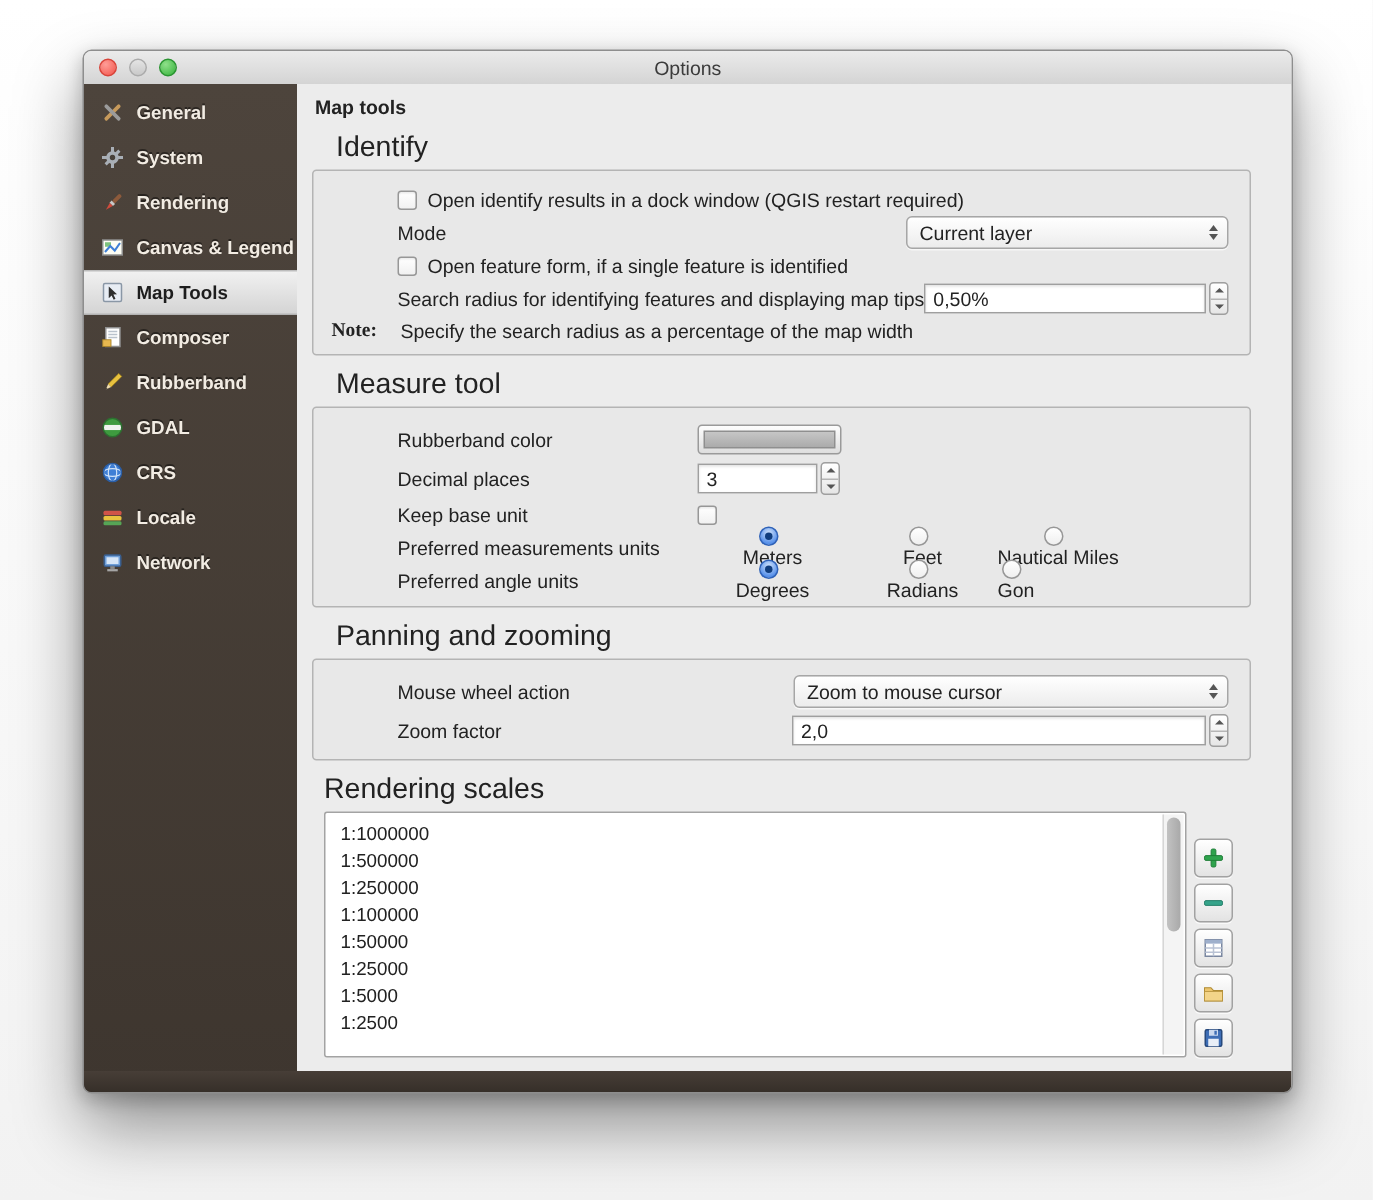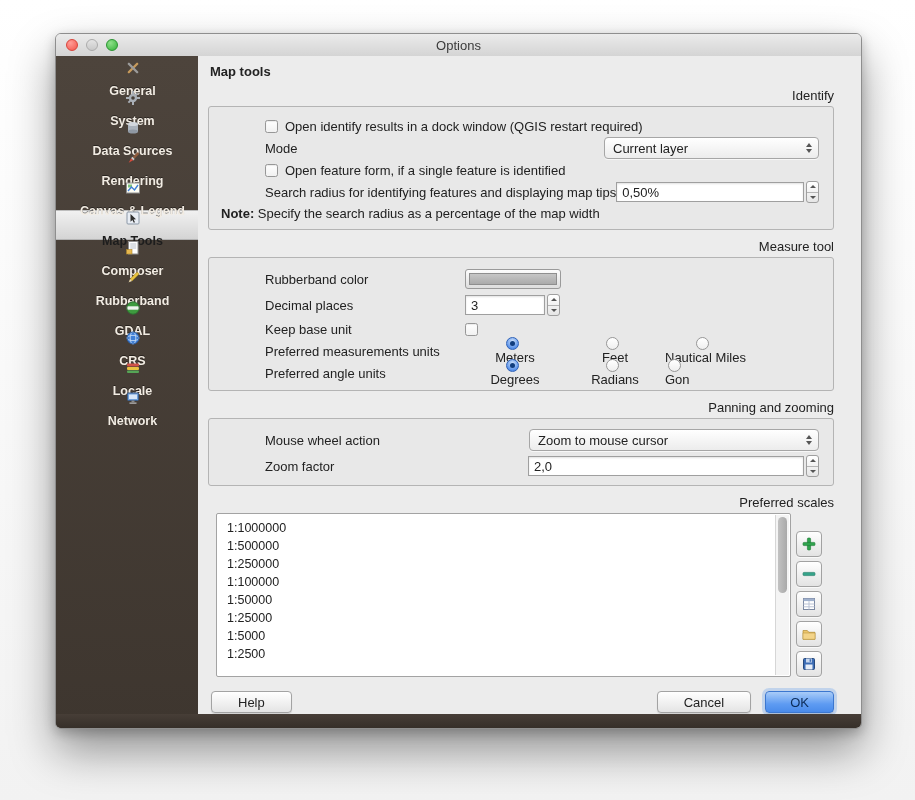--- a/index.html
+++ b/index.html
@@ -29,40 +29,40 @@
   .title{position:absolute;left:0;right:0;text-align:center;color:#3b3b3b;font-size:13px;}
   
   .sidebar{
     position:absolute;left:0;top:22px;bottom:0;width:142px;
     background:linear-gradient(#4d443c,#3e362f);
     padding-top:4px;box-sizing:border-box;
   }
   .side-item{
     height:30px;display:flex;align-items:center;gap:8px;padding-left:11px;
     color:#f2ece3;font-weight:bold;font-size:12.5px;
-    text-shadow:0 -1px 0 rgba(0,0,0,.45);cursor:default;white-space:nowrap;flex-direction:column;
+    text-shadow:0 -1px 0 rgba(0,0,0,.45);cursor:default;white-space:nowrap;
   }
   .side-item.sel{
     background:linear-gradient(#f2f2f2,#d3d3d3);
     color:#1d1d1d;text-shadow:none;
     box-shadow:inset 0 1px 0 #bdbdbd, inset 0 -1px 0 #b3b3b3;
   }
   .icon16{width:16px;height:16px;flex:0 0 16px;}
   
   .main{
     position:absolute;left:142px;top:22px;right:0;bottom:14px;
     background:#ececec;overflow:hidden;
     padding:4px 27px 0 10px;box-sizing:border-box;
   }
   .bottom-strip{
     position:absolute;left:0;right:0;bottom:0;height:14px;
     background:linear-gradient(#473e37,#362f29);
   }
   .page-title{font-weight:bold;font-size:13px;margin:4px 0 2px 2px;}
-  .grp-label{margin:9px 0 3px 16px;font-size:13px;text-align:right;}
+  .grp-label{margin:9px 0 3px 16px;font-size:19px;}
   .grp-box{
     background:#e8e8e8;border:1px solid #b4b4b4;border-radius:3px;
     padding:8px 14px 6px 12px;
   }
   .row{display:flex;align-items:center;height:22px;padding-left:44px;}
   .row.h26{height:26px;}
   .lbl{white-space:nowrap;}
   .flex1{flex:1;}
   .lblcol{width:200px;flex:0 0 200px;white-space:nowrap;}
   
@@ -147,21 +147,21 @@
     font-size:13px;padding:0 26px;display:flex;align-items:center;justify-content:center;
     box-shadow:0 1px 1px rgba(0,0,0,.12);cursor:default;white-space:nowrap;
   }
   .btn.default{
     background:linear-gradient(#a9ccf8,#5e9bf2 60%,#4a8bea);
     border:1px solid #3c77cf;color:#0c2c58;
     box-shadow:0 0 0 3px rgba(115,165,235,.35),0 1px 1px rgba(0,0,0,.15);
     padding:0 24px;margin-left:14px;
   }
   .note-line{height:20px;display:flex;align-items:center;}
-  .note-line b{margin-right:0;}
+  .note-line b{margin-right:12px;font-family:Liberation Serif, serif;}
 </style>
 </head>
 <body>
 
 <div class="window">
 
   <div class="titlebar">
     <span class="tl close"></span>
     <span class="tl min"></span>
     <span class="tl zoom"></span>
@@ -184,28 +184,20 @@
       <svg class="icon16" viewBox="0 0 16 16">
           <rect x="7" y="1" width="2" height="14" fill="#a9afb6"></rect>
           <rect x="1" y="7" width="14" height="2" fill="#a9afb6"></rect>
           <g transform="rotate(45 8 8)">
             <rect x="7" y="1.5" width="2" height="13" fill="#a9afb6"></rect>
           </g>
           <circle cx="8" cy="8" r="4.2" fill="#a9afb6"></circle>
           <circle cx="8" cy="8" r="1.8" fill="#474039"></circle>
         </svg>
       <span>System</span>
-    </div>
-    <div class="side-item">
-      <svg class="icon16" viewBox="0 0 16 16">
-          <rect x="3" y="4" width="10" height="7.5" fill="#aab2bc"></rect>
-          <ellipse cx="8" cy="11.5" rx="5" ry="2" fill="#8f98a3"></ellipse>
-          <ellipse cx="8" cy="4" rx="5" ry="2" fill="#d3d8de"></ellipse>
-        </svg>
-      <span>Data Sources</span>
     </div>
     <div class="side-item">
       <svg class="icon16" viewBox="0 0 16 16">
           <g transform="rotate(45 8 8)">
             <rect x="7" y="0.5" width="2.6" height="7" rx="1" fill="#8d5a3b"></rect>
             <rect x="6.7" y="7.5" width="3.2" height="2" fill="#c9c9c9"></rect>
             <polygon points="6.9,9.5 9.7,9.5 8.3,14.5" fill="#d04b3c"></polygon>
           </g>
         </svg>
       <span>Rendering</span>
@@ -397,21 +389,21 @@
           <span class="step up">
               <span class="tri-up"></span>
             </span>
           <span class="step">
               <span class="tri-down"></span>
             </span>
         </div>
       </div>
     </div>
 
-    <div class="grp-label" style="margin-left:8px;">Preferred scales</div>
+    <div class="grp-label" style="margin-left:8px;">Rendering scales</div>
     <div class="scales-wrap">
       <div class="scale-list">
         <div class="scale-item">1:1000000</div>
         <div class="scale-item">1:500000</div>
         <div class="scale-item">1:250000</div>
         <div class="scale-item">1:100000</div>
         <div class="scale-item">1:50000</div>
         <div class="scale-item">1:25000</div>
         <div class="scale-item">1:5000</div>
         <div class="scale-item">1:2500</div>

